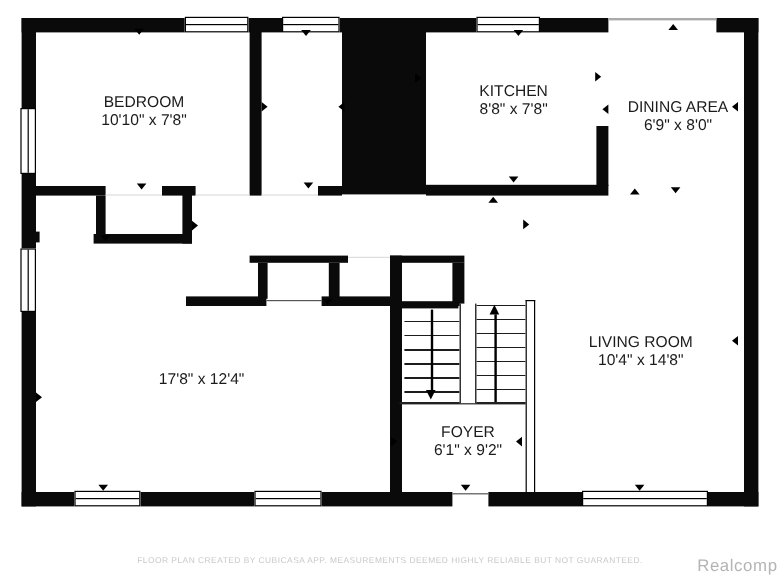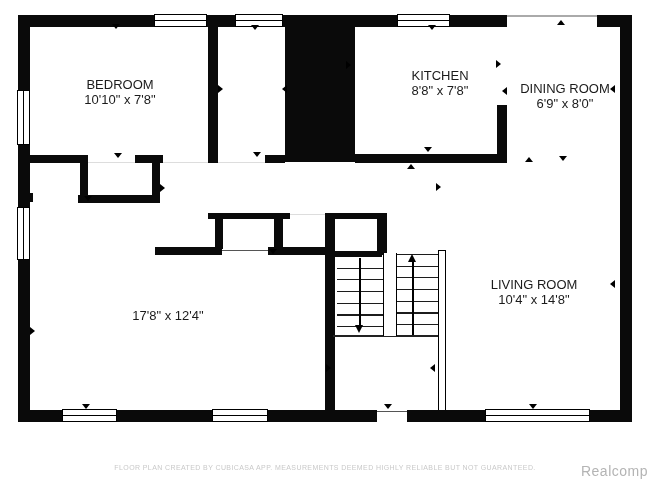--- a/index.html
+++ b/index.html
@@ -120,32 +120,36 @@
   <i class="mk l" style="left:502px;top:87px"></i>
   <i class="mk l" style="left:610px;top:85px"></i>
   <i class="mk l" style="left:610px;top:280px"></i>
   <i class="mk l" style="left:430px;top:364px"></i>
   <i class="mk l" style="left:282px;top:85px"></i>
 
   <div class="label" style="left:120px;top:77px">
     <div>BEDROOM</div>
     <div>10'10" x 7'8"</div>
   </div>
-  <div class="label" style="left:440px;top:68px">
+  <div class="label" style="left:428px;top:68px">
     <div>KITCHEN</div>
     <div>8'8" x 7'8"</div>
   </div>
   <div class="label" style="left:565px;top:81px">
-    <div>DINING ROOM</div>
+    <div>DINING AREA</div>
     <div>6'9" x 8'0"</div>
   </div>
   <div class="label" style="left:168px;top:308px">
     <div>17'8" x 12'4"</div>
   </div>
   <div class="label" style="left:534px;top:277px">
     <div>LIVING ROOM</div>
     <div>10'4" x 14'8"</div>
   </div>
+  <div class="label" style="left:390px;top:352px">
+    <div>FOYER</div>
+    <div>6'1" x 9'2"</div>
+  </div>
 
   <div class="footer">FLOOR PLAN CREATED BY CUBICASA APP. MEASUREMENTS DEEMED HIGHLY RELIABLE BUT NOT GUARANTEED.</div>
   <div class="watermark">Realcomp</div>
 
 </div>
 
 </body></html>

